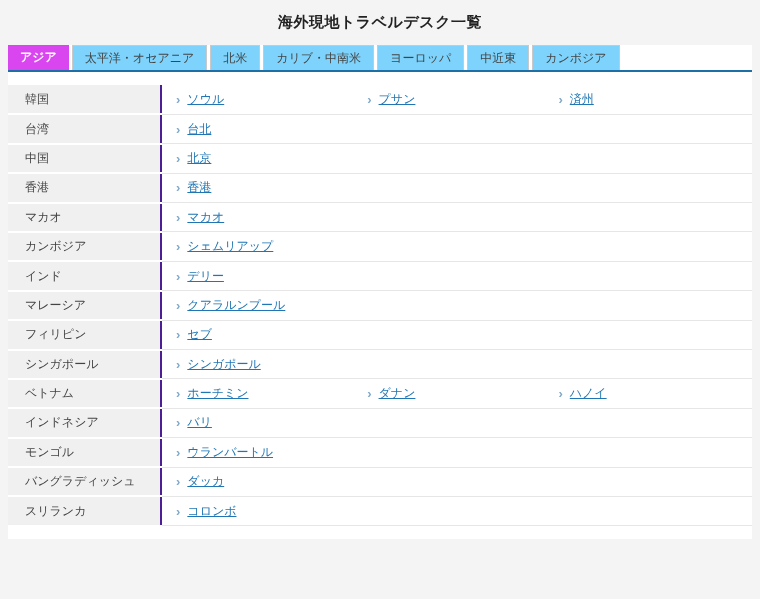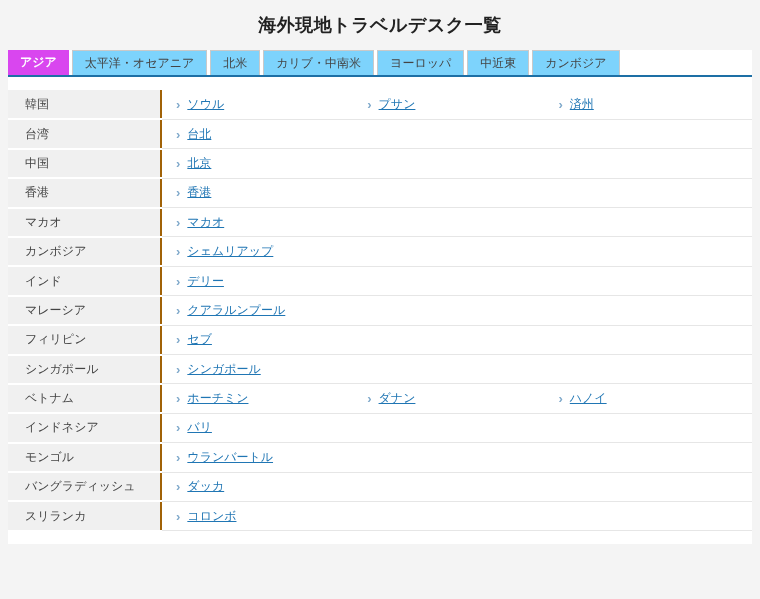--- a/index.html
+++ b/index.html
@@ -5,21 +5,21 @@
   * { margin: 0; padding: 0; box-sizing: border-box; }
   html, body {
     width: 760px; height: 599px;
     background: #f4f4f4;
     font-family: "Liberation Sans", "DejaVu Sans", sans-serif;
     overflow: hidden;
   }
   .page-title {
     text-align: center;
     padding: 13px 0 13px;
-    font-size: 18px;
+    font-size: 15px;
     font-weight: bold;
     color: #222;
     letter-spacing: 0.5px;
   }
   .panel {
     margin: 0 8px;
     background: #fff;
     padding-bottom: 12px;
   }
   .tabs {
@@ -51,21 +51,21 @@
   table.desk-table {
     width: 100%;
     border-collapse: collapse;
     table-layout: fixed;
   }
   tr.desk-row { height: 29.4px; }
   th.country {
     width: 153px;
     background: #f0f0f0;
     border-bottom: 2px solid #fff;
-    border-right: 2px solid #a16207;
+    border-right: 2px solid #4c1d95;
     font-weight: normal;
     font-size: 12px;
     color: #444;
     text-align: left;
     padding-left: 17px;
     white-space: nowrap;
   }
   td.cities-cell {
     border-bottom: 1px solid #e6e6e6;
     padding-left: 14px;

